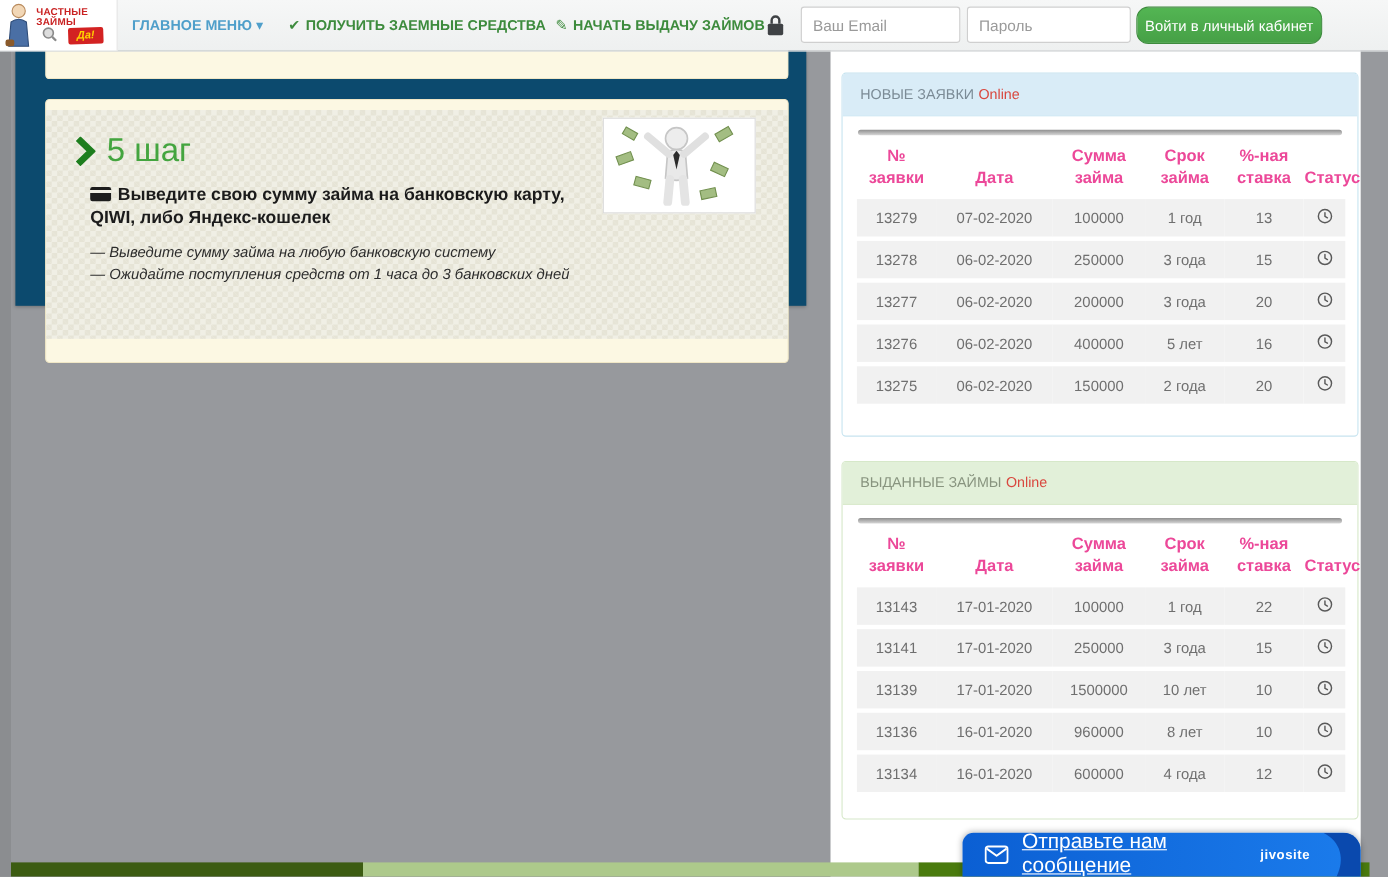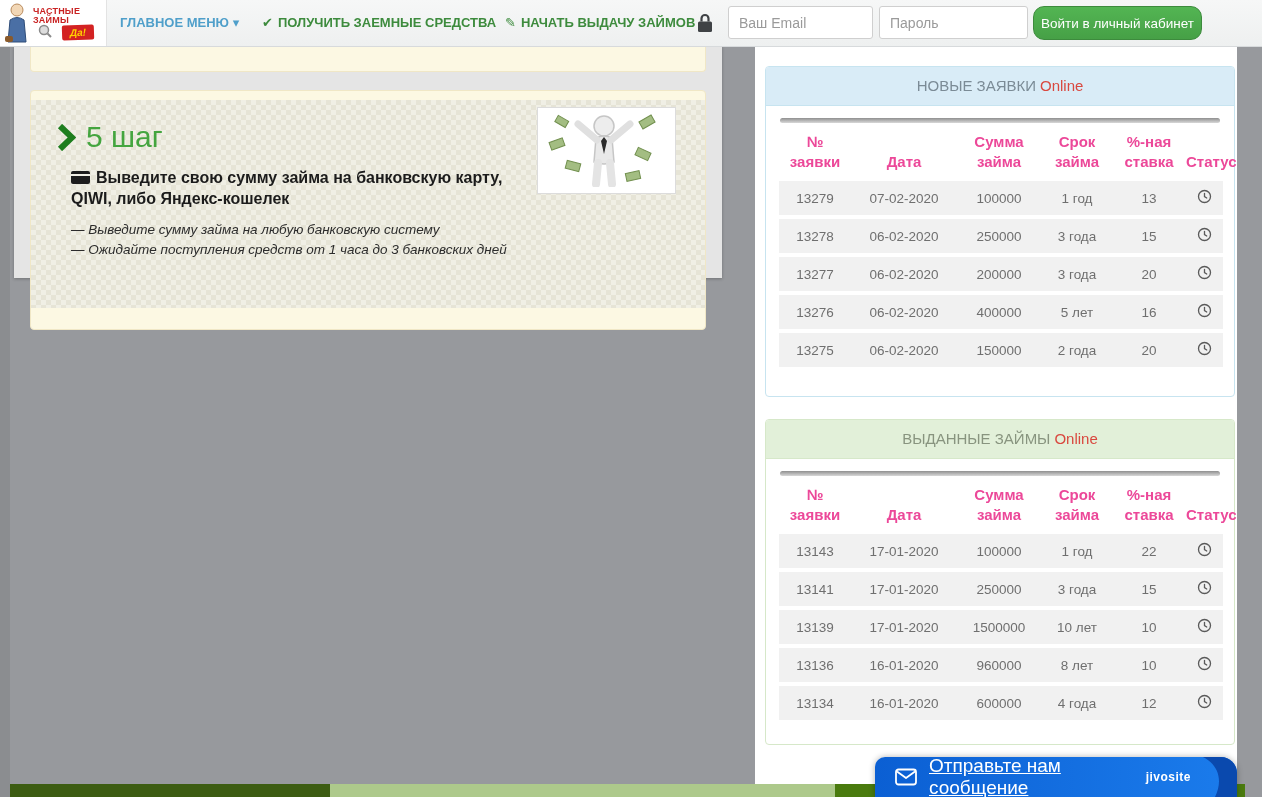--- a/index.html
+++ b/index.html
@@ -32,22 +32,23 @@
   }
   .nav-input::placeholder{color:#9a9a9a;}
   .login-btn{
     position:absolute;left:1033px;top:6px;width:169px;height:34px;
     background:linear-gradient(180deg,#53b553,#46a046);
     border:1px solid #3d8b3d;border-radius:11px;color:#fff;font-size:13.5px;cursor:pointer;
     font-family:"Liberation Sans",sans-serif;
   }
   
   .content-card{
-    position:absolute;left:14px;top:46px;width:708px;height:232px;background:#e5e5e5;
+    position:absolute;left:14px;top:46px;width:708px;height:232px;background:#0c4a6e;
     box-shadow:0 1px 3px rgba(0,0,0,.25);
+    padding-left:11px;
   }
   .alert-strip{
     margin:0 16px;height:25px;background:#fcf8e3;border:1px solid #f0e7c6;border-top:none;
     border-radius:0 0 4px 4px;
   }
   .step-box{
     margin:18px 16px 0;height:240px;background:#fcf8e3;border:1px solid #f0e7c6;border-radius:4px;
     padding:9px 0 0;box-sizing:border-box;position:relative;
   }
   .pattern{
@@ -69,21 +70,21 @@
   .step-note{width:445px;margin:0 0 0 14px;color:#2c2c2c;font-size:13.5px;font-style:italic;line-height:1.5;}
   .money-img{
     position:absolute;top:7px;right:29px;width:133px;height:81px;background:#fff;
     border:1px solid #dcdcdc;padding:2px;
   }
   
   .right-col{position:absolute;left:755px;top:46px;width:482px;height:751px;background:#fff;}
   .panel{position:absolute;left:765px;width:470px;border-radius:4px;background:#fff;box-sizing:border-box;}
   .panel-info{top:66px;height:331px;border:1px solid #c7e4f0;}
   .panel-success{top:419px;height:326px;border:1px solid #d6e8c9;}
-  .panel-heading{height:38px;line-height:38px;padding:0 16px;font-size:15px;border-radius:3px 3px 0 0;text-align:center;}
+  .panel-heading{height:38px;line-height:38px;padding:0 16px;font-size:13px;border-radius:3px 3px 0 0;}
   .panel-info .panel-heading{background:#d9ecf7;border-bottom:1px solid #c7e4f0;color:#7b8b96;}
   .panel-success .panel-heading{background:#e2f0d9;border-bottom:1px solid #d6e8c9;color:#88947f;}
   .online{color:#d9483f;margin-left:4px;}
   .panel-body{padding:10px 13px 0;}
   .tbl-shadow{height:5px;border-radius:4px;background:linear-gradient(180deg,#8f8f8f,#d8d8d8);margin:2px 1px 3px;}
   table.loans{width:100%;border-collapse:separate;border-spacing:0 4px;table-layout:fixed;}
   table.loans th{
     vertical-align:bottom;color:#ec4899;font-size:15px;font-weight:bold;text-align:center;
     padding:2px 1px 6px;line-height:1.3;
   }

